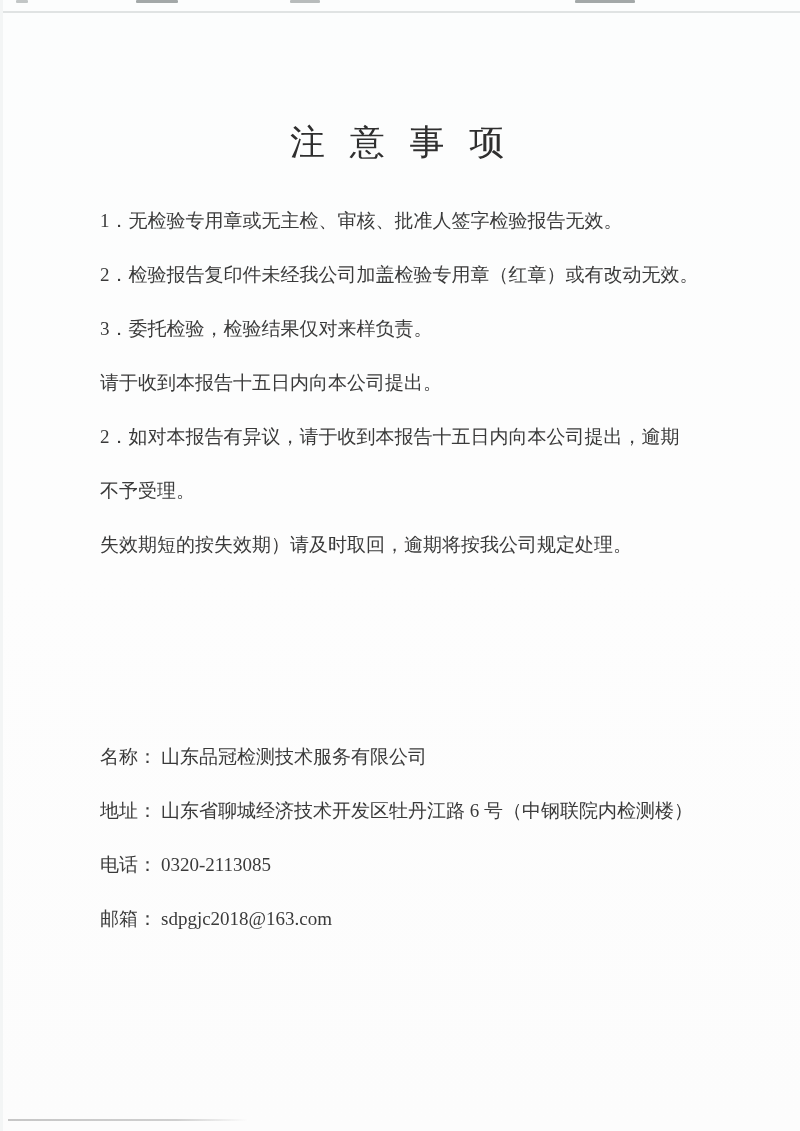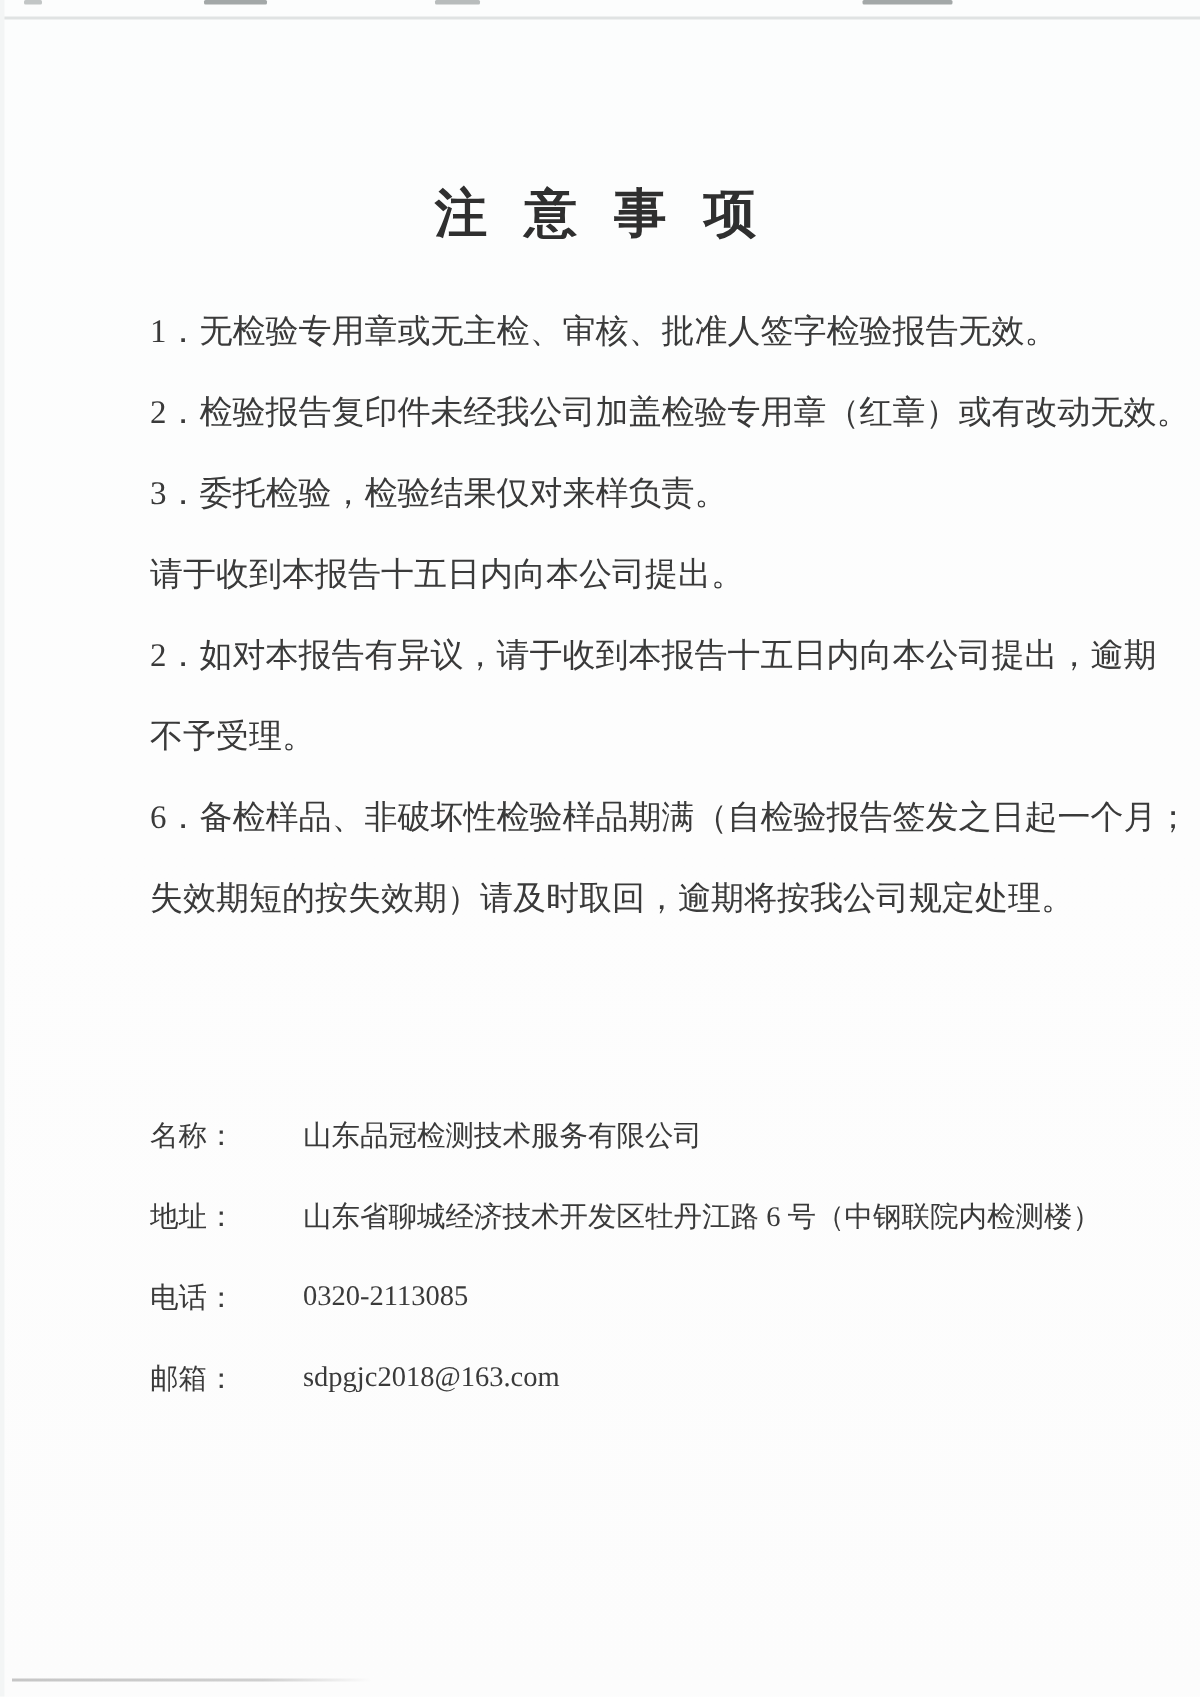--- a/index.html
+++ b/index.html
@@ -52,57 +52,56 @@
   }
 
   
   .doc-title {
     position: absolute;
     top: 96px;
     left: 0;
     width: 100%;
     text-align: center;
     font-size: 35px;
-    font-weight: 700;
+    font-weight: 400;
     color: #2f2f2f;
     letter-spacing: 6px;
     word-spacing: 4px;
   }
 
   
   .notes {
     position: absolute;
     top: 194px;
     left: 100px;
     right: 40px;
   }
   .note-line {
     height: 54px;
     display: flex;
     align-items: center;
-    font-size: 22px;
+    font-size: 19px;
     color: #3a3a3a;
     white-space: nowrap;
   }
 
   
   .contact {
     position: absolute;
     top: 730px;
     left: 100px;
     right: 40px;
   }
   .contact-row {
     height: 54px;
     display: flex;
     align-items: center;
     font-size: 19px;
     color: #3a3a3a;
     white-space: nowrap;
-    gap: 41px;
   }
   .contact-label {
     margin-right: 4px;
   }
 </style>
 </head>
 <body>
 
 <div class="page">
 
@@ -116,21 +115,20 @@
 
   <h1 class="doc-title">注 意 事 项</h1>
 
   <div class="notes">
     <div class="note-line">1．无检验专用章或无主检、审核、批准人签字检验报告无效。</div>
     <div class="note-line">2．检验报告复印件未经我公司加盖检验专用章（红章）或有改动无效。</div>
     <div class="note-line">3．委托检验，检验结果仅对来样负责。</div>
     <div class="note-line">请于收到本报告十五日内向本公司提出。</div>
     <div class="note-line">2．如对本报告有异议，请于收到本报告十五日内向本公司提出，逾期</div>
     <div class="note-line">不予受理。</div>
-    <div class="note-line">6．备检样品、非破坏性检验样品期满（自检验报告签发之日起一个月；</div>
     <div class="note-line">失效期短的按失效期）请及时取回，逾期将按我公司规定处理。</div>
   </div>
 
   <div class="contact">
     <div class="contact-row">
       <span class="contact-label">名称：</span>
       <span class="contact-value">山东品冠检测技术服务有限公司</span>
     </div>
     <div class="contact-row">
       <span class="contact-label">地址：</span>

